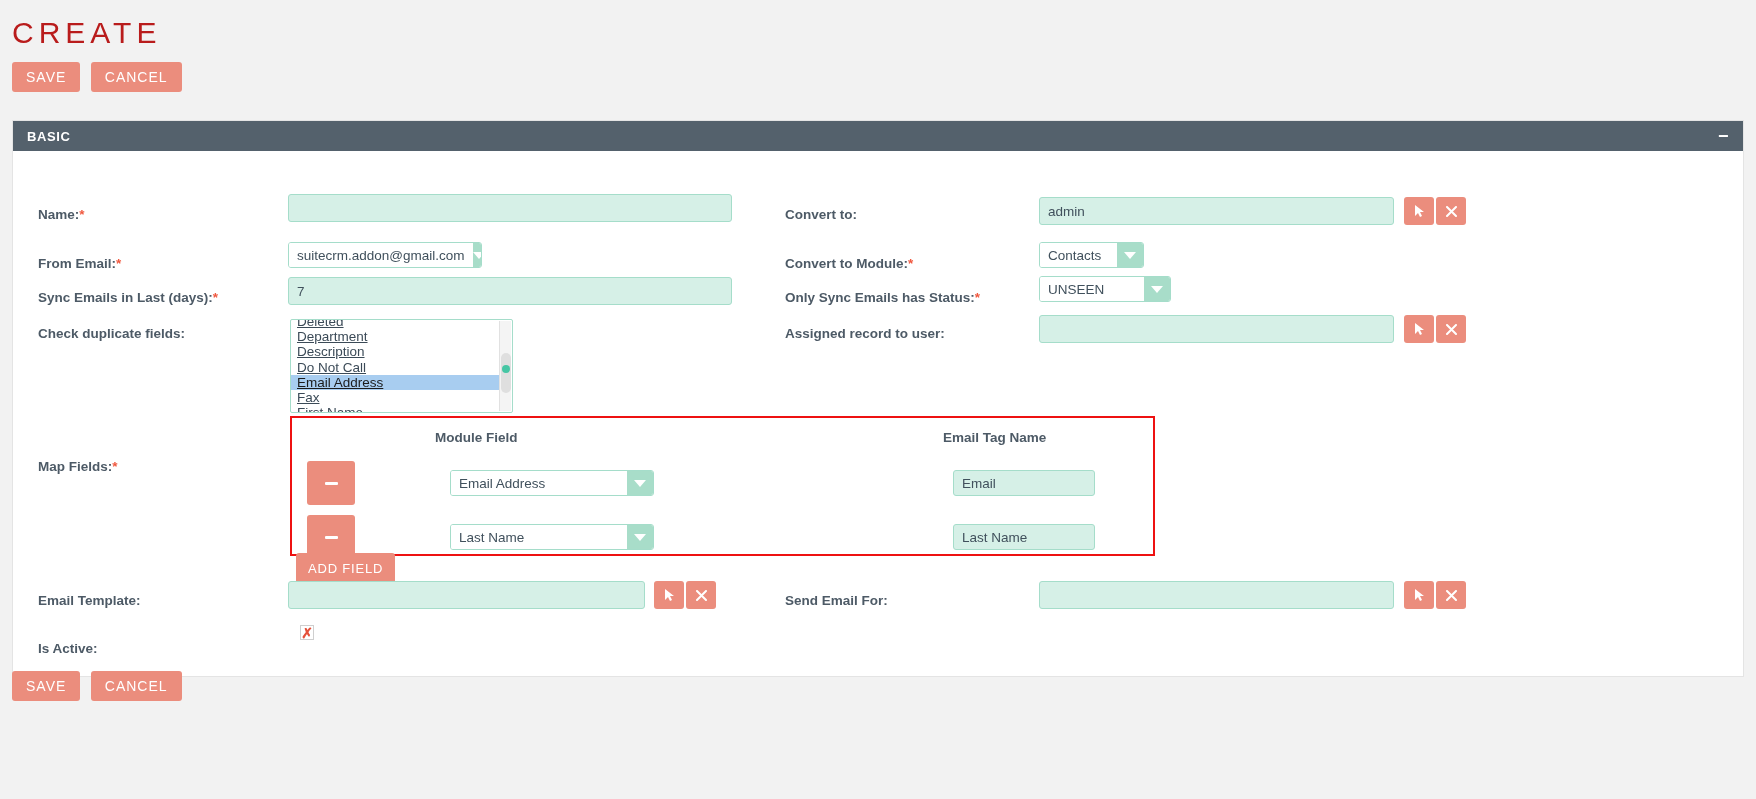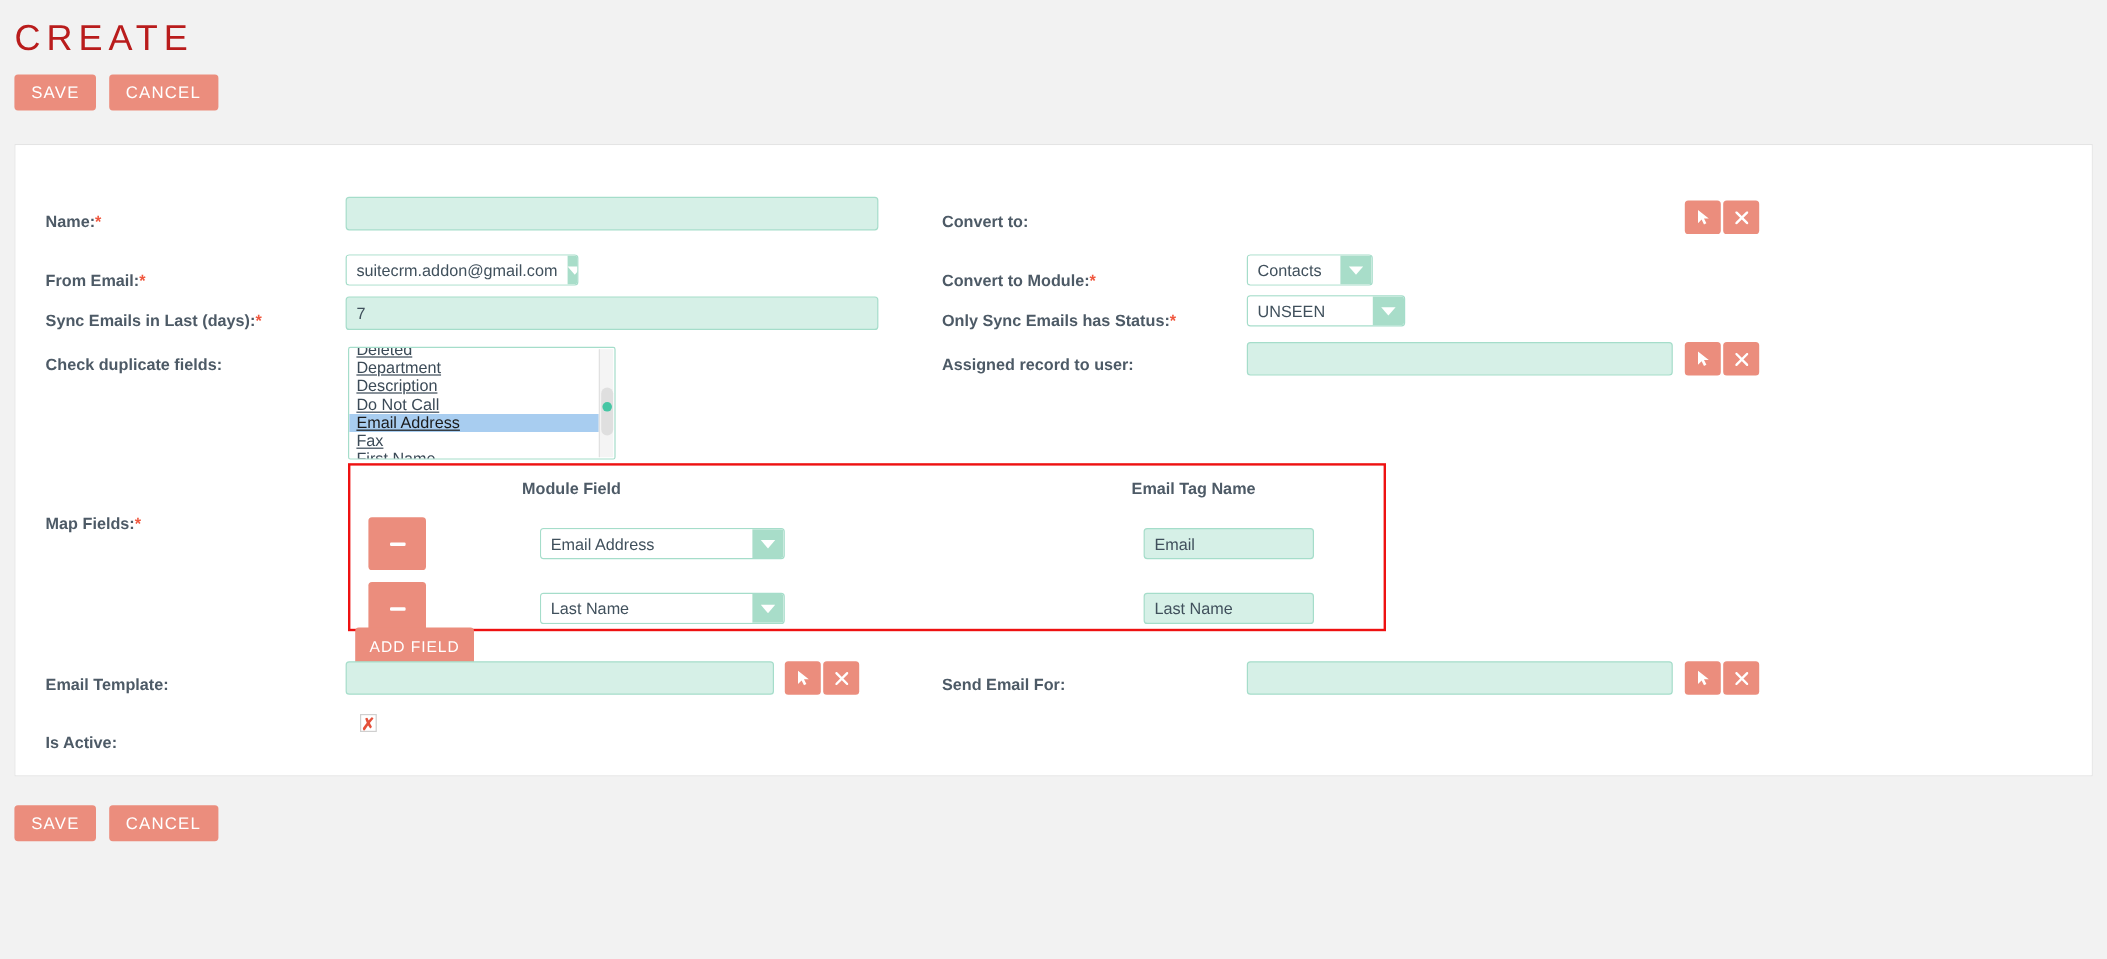--- a/index.html
+++ b/index.html
@@ -152,20 +152,24 @@
 <div class="page">
 
   <div class="page-title">CREATE</div>
 
   <div class="actions-top">
     <button class="btn">SAVE</button>
     <button class="btn">CANCEL</button>
   </div>
 
   <div class="panel">
+    <div class="panel-header">
+      <span>BASIC</span>
+      <span class="collapse-icon">−</span>
+    </div>
 
     <div class="panel-body">
 
       <div class="field-label" style="left:25px; top:56px;">
         <span>Name:</span><span class="req">*</span>
       </div>
       <input class="inp" style="left: 275px; top: 43px; width: 444px;" value="">
 
       <div class="field-label" style="left:25px; top:105px;">
         <span>From Email:</span><span class="req">*</span>
@@ -243,20 +247,21 @@
       <div class="field-label" style="left:25px; top:490px;">
         <span>Is Active:</span>
       </div>
       <div class="xbox" style="left:287px; top:474px;">
         <span>✗</span>
       </div>
 
       <div class="field-label" style="left:772px; top:56px;">
         <span>Convert to:</span>
       </div>
+      <input class="inp" style="left: 1026px; top: 46px; width: 355px;" value="admin">
       <div class="icon-btn" style="left:1391px; top:46px;">
         <svg width="13" height="14" viewBox="0 0 13 14">
           <path d="M2 1 L2 12 L5 9 L7 13 L9 12 L7 8 L11 8 Z" fill="#ffffff"></path>
         </svg>
       </div>
       <div class="icon-btn" style="left:1423px; top:46px;">
         <svg width="11" height="11" viewBox="0 0 11 11">
           <path d="M1 1 L10 10 M10 1 L1 10" stroke="#ffffff" stroke-width="2" stroke-linecap="round"></path>
         </svg>
       </div>

